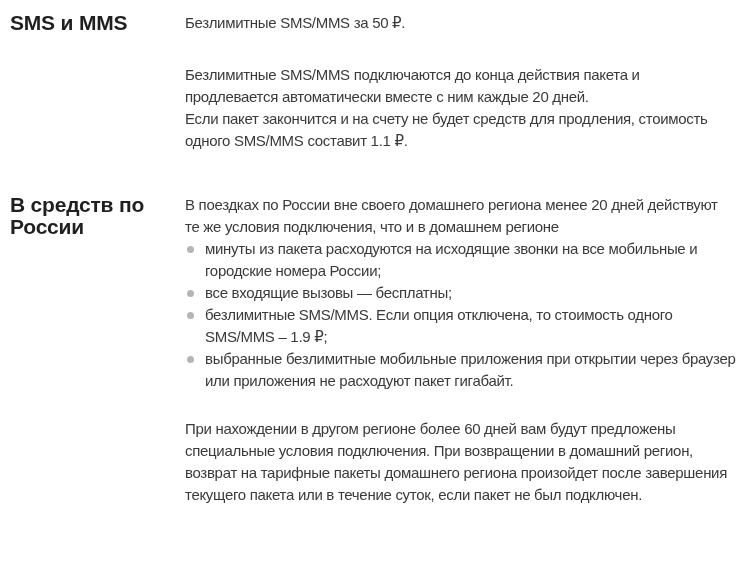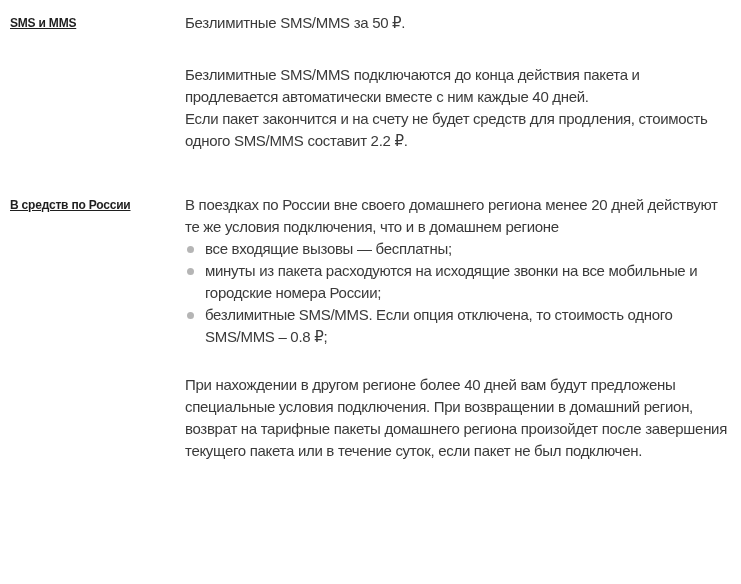--- a/index.html
+++ b/index.html
@@ -20,24 +20,23 @@
     color:var(--text);
     overflow:hidden;
   }
   .page{padding:12px 10px 10px 10px;}
   .row{display:flex;align-items:flex-start;}
   .row + .row{margin-top:42px;}
   .col-label{
     width:175px;
     flex:0 0 175px;
     font-weight:bold;
-    font-size:12px;
+    font-size:21px;
     color:var(--label);
     letter-spacing:-0.2px;
-    text-decoration:underline;
   }
   .col-content{width:552px;flex:0 0 552px;}
   .para{margin:0 4px 30px 0;}
   .para:last-child{margin-bottom:0;}
   .para.tight{margin-bottom:0;}
   .para.outro{margin-top:26px;margin-bottom:0;}
   .line{display:block;}
   ul.bullets{list-style:none;margin:0;padding:0;}
   ul.bullets li{
     position:relative;
@@ -59,32 +58,33 @@
 
 <div class="page">
 
   <section class="row">
     <div class="col-label">SMS и MMS</div>
     <div class="col-content">
       <p class="para">
         <span class="line">Безлимитные SMS/MMS за 50 ₽.</span>
       </p>
       <p class="para">
-        <span class="line">Безлимитные SMS/MMS подключаются до конца действия пакета и продлевается автоматически вместе с ним каждые 40 дней.</span>
-        <span class="line">Если пакет закончится и на счету не будет средств для продления, стоимость одного SMS/MMS составит 2.2 ₽.</span>
+        <span class="line">Безлимитные SMS/MMS подключаются до конца действия пакета и продлевается автоматически вместе с ним каждые 20 дней.</span>
+        <span class="line">Если пакет закончится и на счету не будет средств для продления, стоимость одного SMS/MMS составит 1.1 ₽.</span>
       </p>
     </div>
   </section>
 
   <section class="row">
     <div class="col-label">В средств по России</div>
     <div class="col-content">
       <p class="para tight">В поездках по России вне своего домашнего региона менее 20 дней действуют те же условия подключения, что и в домашнем регионе</p>
       <ul class="bullets">
+        <li>минуты из пакета расходуются на исходящие звонки на все мобильные и городские номера России;</li>
         <li>все входящие вызовы — бесплатны;</li>
-        <li>минуты из пакета расходуются на исходящие звонки на все мобильные и городские номера России;</li>
-        <li>безлимитные SMS/MMS. Если опция отключена, то стоимость одного SMS/MMS – 0.8 ₽;</li>
+        <li>безлимитные SMS/MMS. Если опция отключена, то стоимость одного SMS/MMS – 1.9 ₽;</li>
+        <li>выбранные безлимитные мобильные приложения при открытии через браузер или приложения не расходуют пакет гигабайт.</li>
       </ul>
-      <p class="para outro">При нахождении в другом регионе более 40 дней вам будут предложены специальные условия подключения. При возвращении в домашний регион, возврат на тарифные пакеты домашнего региона произойдет после завершения текущего пакета или в течение суток, если пакет не был подключен.</p>
+      <p class="para outro">При нахождении в другом регионе более 60 дней вам будут предложены специальные условия подключения. При возвращении в домашний регион, возврат на тарифные пакеты домашнего региона произойдет после завершения текущего пакета или в течение суток, если пакет не был подключен.</p>
     </div>
   </section>
 
 </div>
 
 </body></html>

